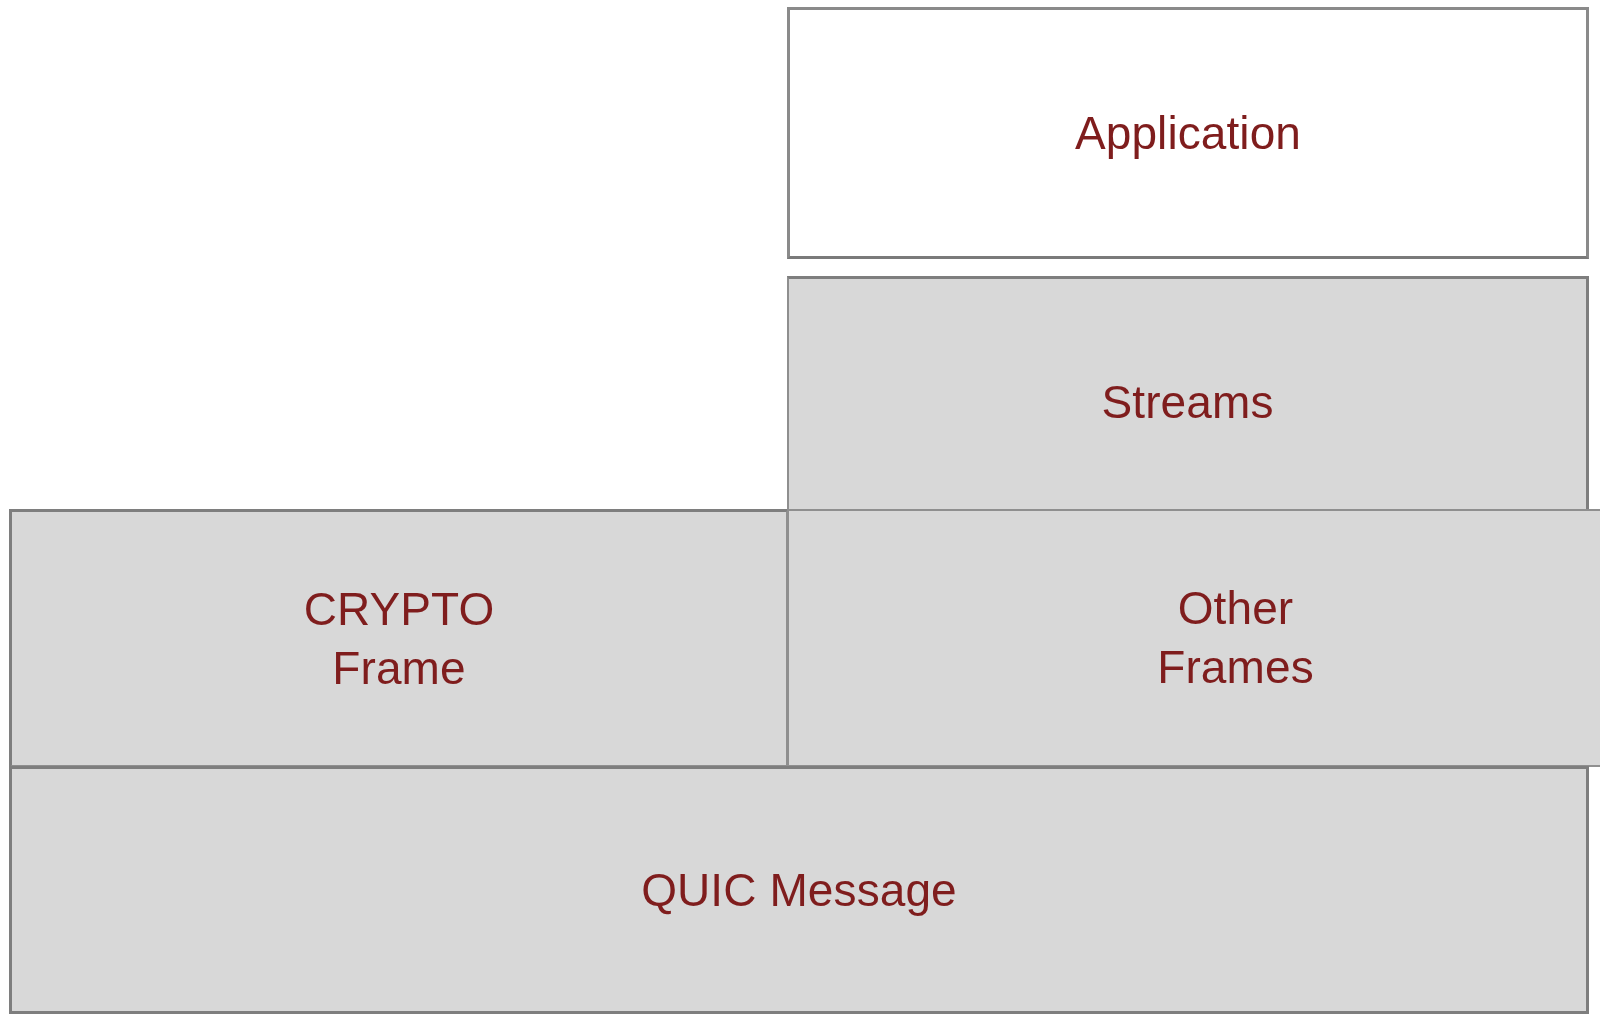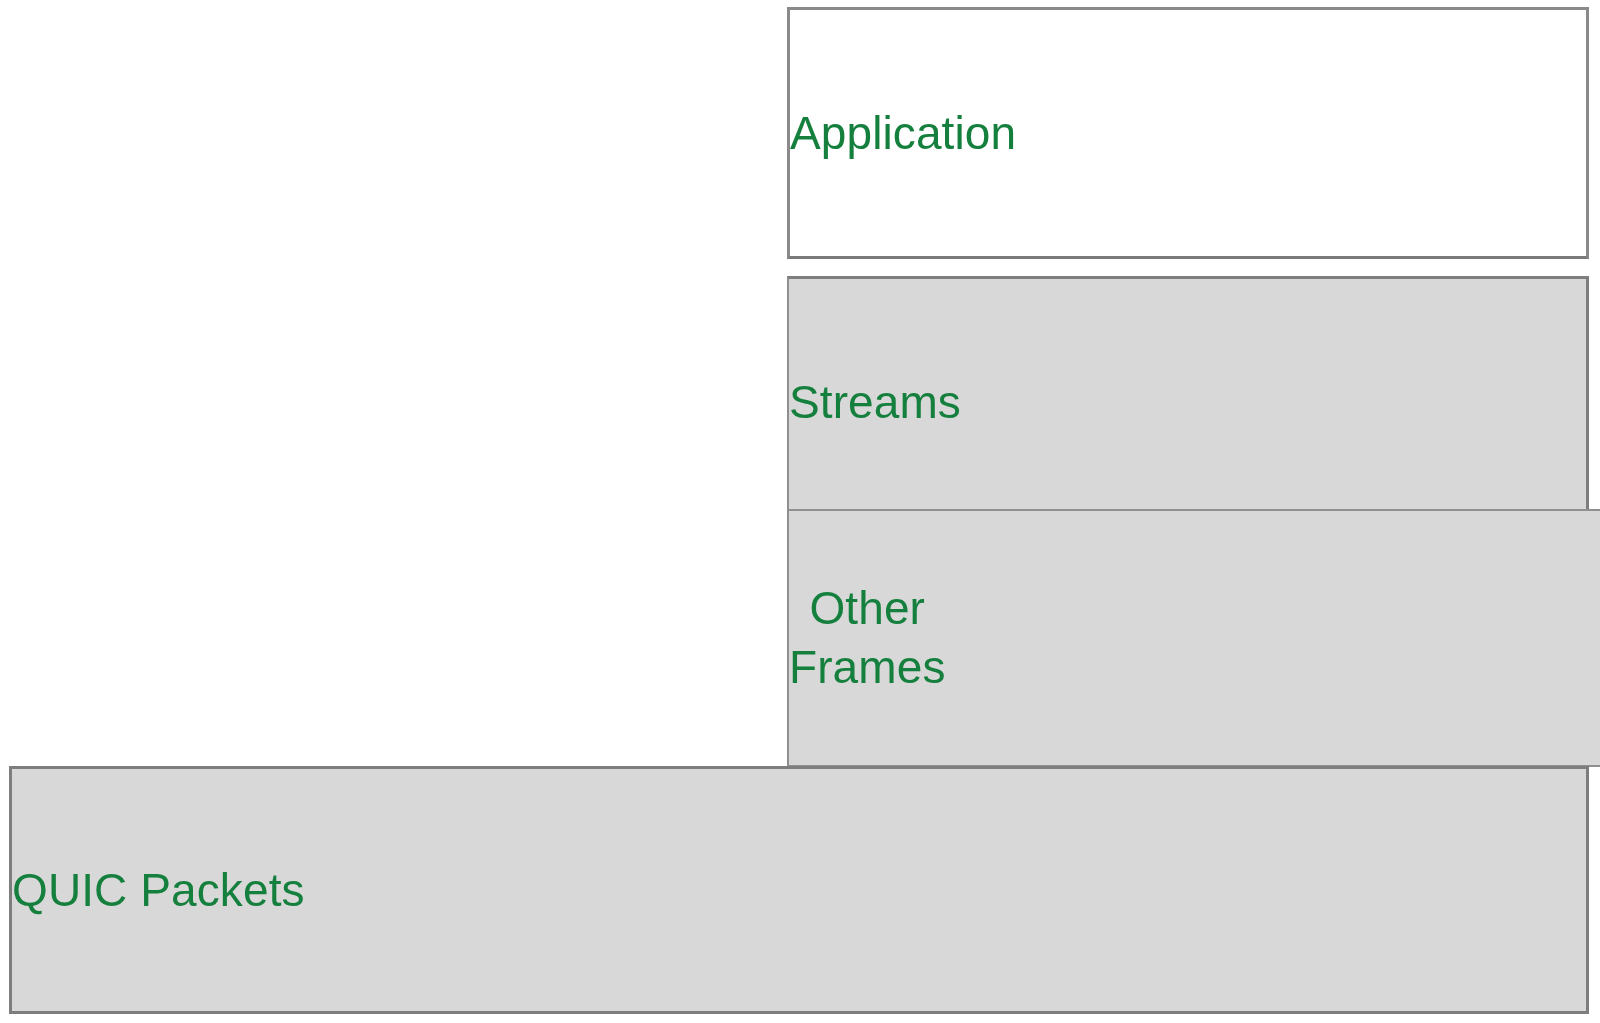--- a/index.html
+++ b/index.html
@@ -22,23 +22,23 @@
     height: 1023px;
     background: #ffffff;
   }
 
   
   .box {
     position: absolute;
     box-sizing: border-box;
     display: flex;
     align-items: center;
-    justify-content: flex-start;
+    justify-content: center;
     text-align: center;
-    color: #15803d;
+    color: #7f1d1d;
     font-size: 46px;
     line-height: 1.28;
     letter-spacing: 0.1px;
     white-space: pre-line;
     background: #d8d8d8;
     border: 2px solid #808080;
   }
 
   .box.white-fill {
     background: #ffffff;
@@ -118,23 +118,27 @@
 
   <div class="box white-fill" id="box-application">
     <span class="box-label">Application</span>
   </div>
 
 
   <div class="box" id="box-streams">
     <span class="box-label">Streams</span>
   </div>
 
+  <div class="box" id="box-crypto-frame">
+    <span class="box-label">CRYPTO
+Frame</span>
+  </div>
 
   <div class="box" id="box-other-frames">
     <span class="box-label">Other
 Frames</span>
   </div>
 
   <div class="box" id="box-quic-packets">
-    <span class="box-label">QUIC Packets</span>
+    <span class="box-label">QUIC Message</span>
   </div>
 
 </div>
 
 </body></html>

